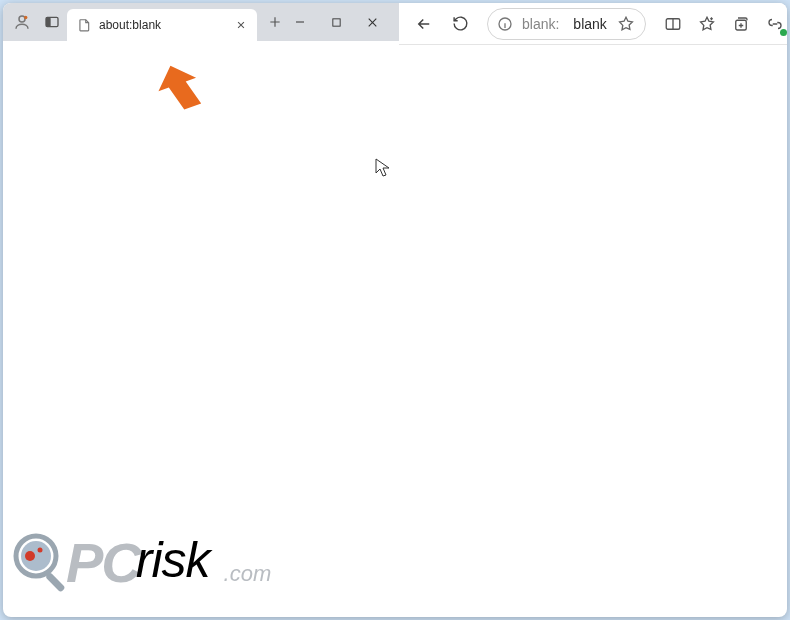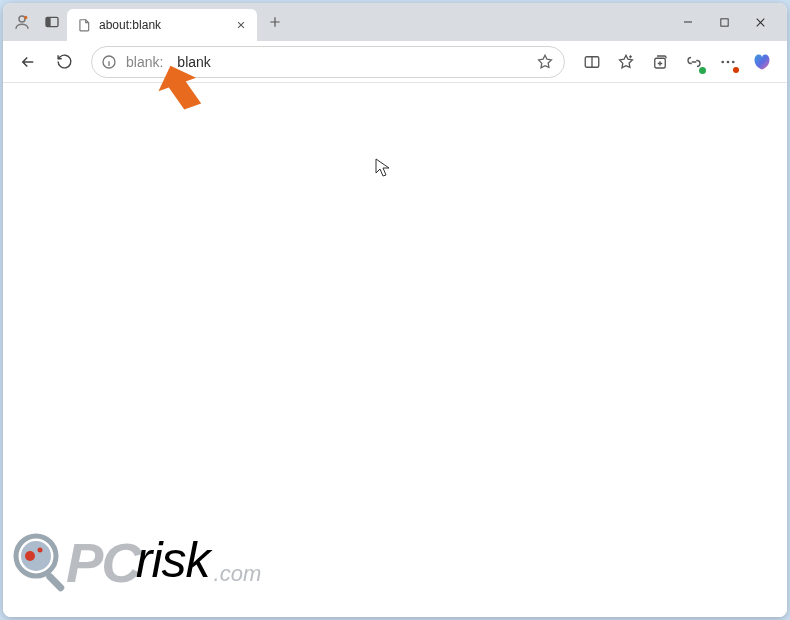--- a/index.html
+++ b/index.html
@@ -12,21 +12,21 @@
     overflow: hidden;
     position: relative;
   }
   .window {
     position: absolute;
     top: 3px; left: 3px; right: 3px; bottom: 3px;
     background: #fff;
     border-radius: 8px;
     box-shadow: 0 2px 10px rgba(0,0,0,0.25);
     display: flex;
-    flex-direction: column;
+    flex-direction: row;
     overflow: hidden;
   }
   
   .title-bar {
     height: 38px;
     background: #d9dce1;
     display: flex;
     align-items: center;
     padding: 0 6px 0 4px;
   }
@@ -119,21 +119,21 @@
   .watermark .mag {
     position:relative; width:62px; height:62px; margin-right:-8px;
   }
   .watermark .pc {
     font-size:56px; font-style:italic; font-weight:bold; color:#b9bdc2; letter-spacing:-2px;
   }
   .watermark .risk {
     font-size:50px; font-style:italic; color:#000000; letter-spacing:-1px; margin-left:-4px; align-self:flex-end; padding-bottom:6px;
   }
   .watermark .com {
-    font-size:22px; font-style:italic; color:#b9bdc2; align-self:flex-end; padding-bottom:8px; margin-left:4px;
+    font-size:22px; font-style:italic; color:#b9bdc2; align-self:flex-end; padding-bottom:8px; margin-left:14px;
   }
 </style>
 </head>
 <body>
 
 <div class="window">
 
   <div class="title-bar">
     <div class="profile-btn">
       <svg width="18" height="18" viewBox="0 0 24 24" fill="none" stroke="#777" stroke-width="2">

